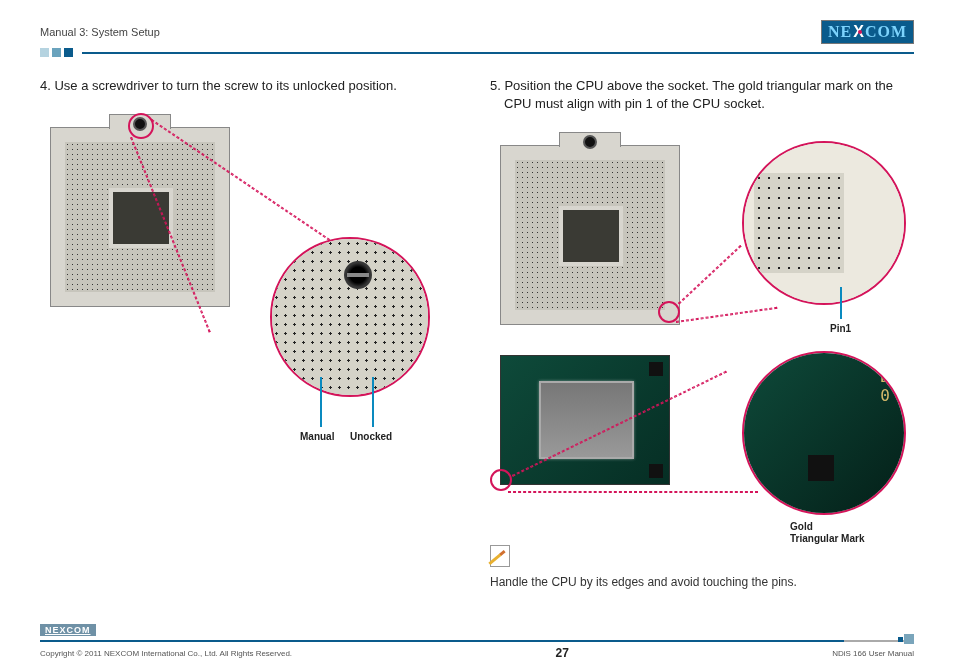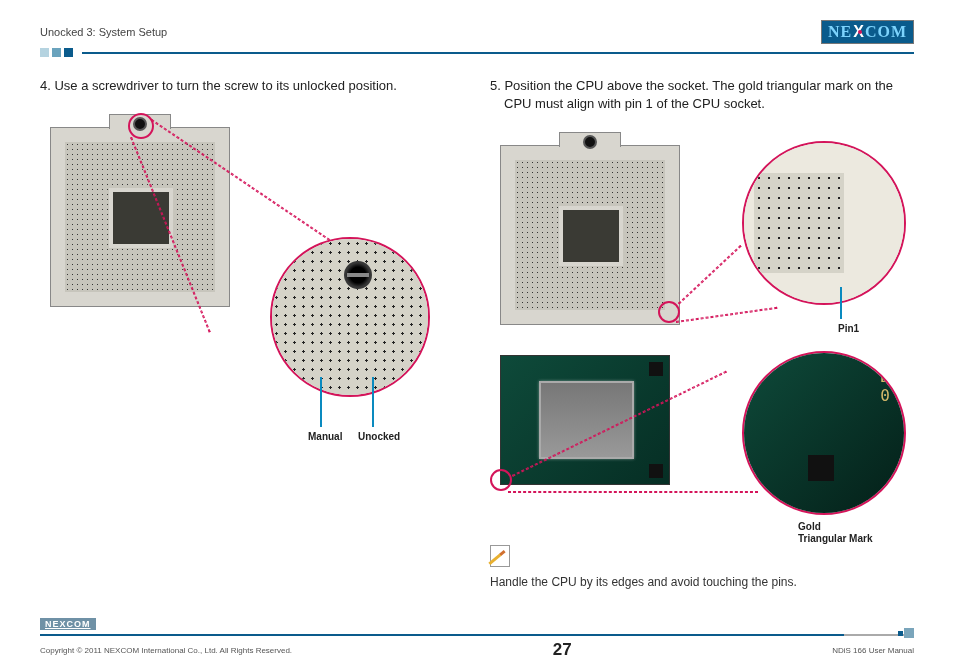--- a/index.html
+++ b/index.html
@@ -136,21 +136,20 @@
 .callout-line {
   position: absolute;
   width: 1.5px;
   background: #0a8abf;
 }
 .callout-label {
   position: absolute;
   font-size: 10px;
   font-weight: 600;
   color: #222;
-  margin-left: 8px;
 }
 
 .cpu-chip {
   position: absolute;
   width: 170px; height: 130px;
   background: linear-gradient(135deg, #0e4a3a, #062e24);
   top: 220px; left: 10px;
   border: 1px solid #333;
 }
 .cpu-die {
@@ -266,31 +265,31 @@
   width: 5px; height: 5px; background: #0a5b8c;
 }
 .footer-row {
   display: flex;
   justify-content: space-between;
   align-items: center;
   font-size: 8px;
   color: #555;
 }
 .page-num {
-  font-size: 17px;
+  font-size: 12px;
   font-weight: bold;
   color: #222;
   text-align: center;
 }
 </style>
 </head>
 <body>
 
 <div class="header">
-  <div class="chapter-title">Unocked 3: System Setup</div>
+  <div class="chapter-title">Manual 3: System Setup</div>
   <div class="logo">
     <div class="logo-box">
       <span class="logo-text">NE</span>
       <span class="logo-x"><span>X</span><span class="logo-dot"></span></span>
       <span class="logo-text">COM</span>
     </div>
   </div>
 </div>
 
 <div class="rule-row">

